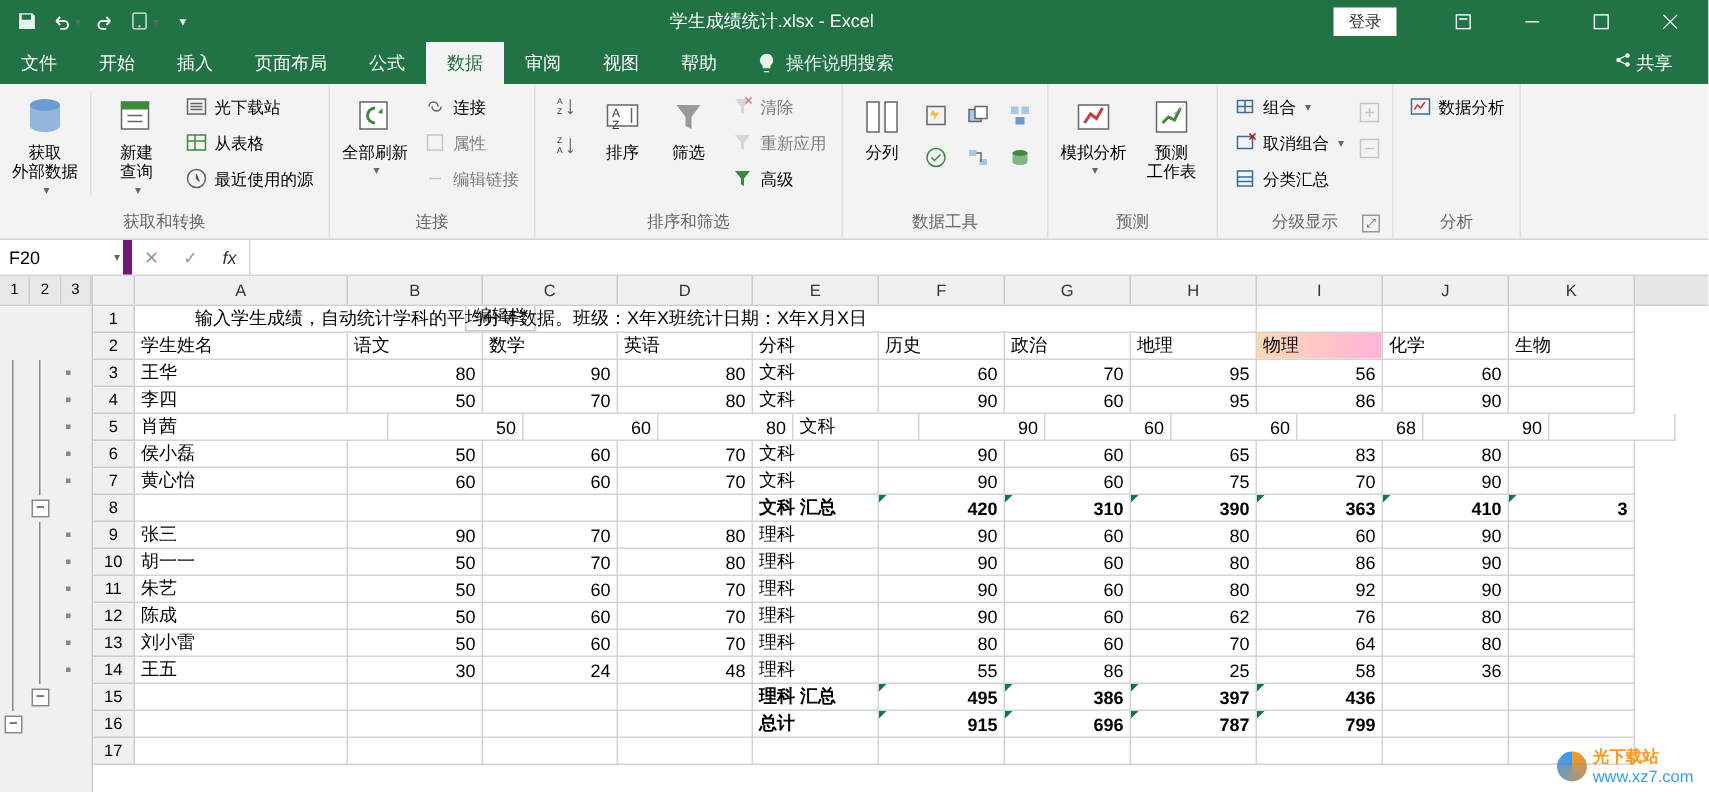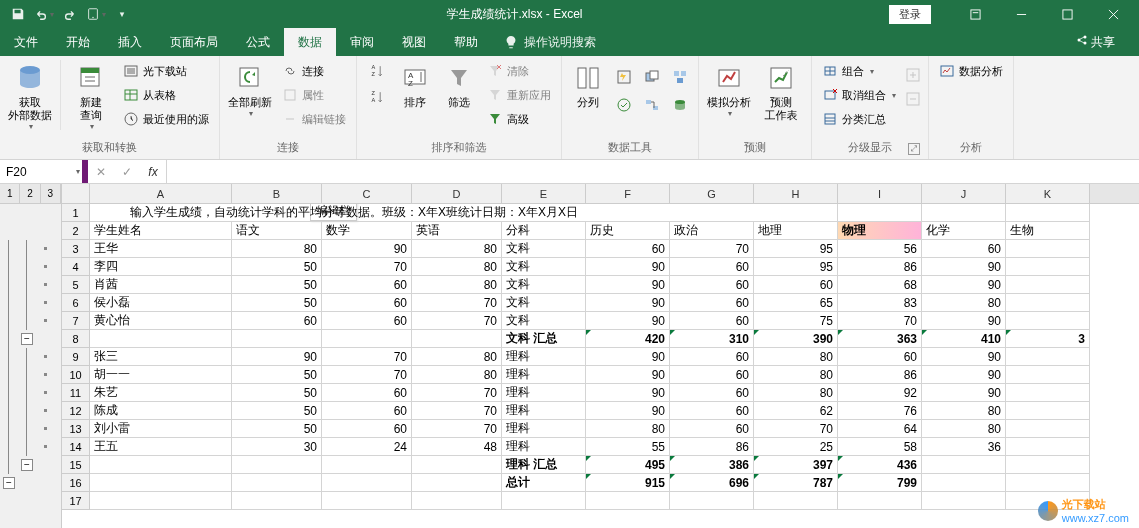--- a/index.html
+++ b/index.html
@@ -561,21 +561,21 @@
         <div class="row">
           <div class="row-header">2</div>
           <div class="cell " style="width: 142px;">学生姓名</div>
           <div class="cell " style="width: 90px;">语文</div>
           <div class="cell " style="width: 90px;">数学</div>
           <div class="cell " style="width: 90px;">英语</div>
           <div class="cell " style="width: 84px;">分科</div>
           <div class="cell " style="width: 84px;">历史</div>
           <div class="cell " style="width: 84px;">政治</div>
           <div class="cell " style="width: 84px;">地理</div>
-          <div class="cell hl" style="width: 84px; font-weight: bold;">物理</div>
+          <div class="cell hl" style="width: 84px;">物理</div>
           <div class="cell " style="width: 84px;">化学</div>
           <div class="cell " style="width: 84px;">生物</div>
         </div>
         <div class="row">
           <div class="row-header">3</div>
           <div class="cell " style="width: 142px;">王华</div>
           <div class="cell num" style="width: 90px;">80</div>
           <div class="cell num" style="width: 90px;">90</div>
           <div class="cell num" style="width: 90px;">80</div>
           <div class="cell " style="width: 84px;">文科</div>
@@ -595,21 +595,21 @@
           <div class="cell " style="width: 84px;">文科</div>
           <div class="cell num" style="width: 84px;">90</div>
           <div class="cell num" style="width: 84px;">60</div>
           <div class="cell num" style="width: 84px;">95</div>
           <div class="cell num" style="width: 84px;">86</div>
           <div class="cell num" style="width: 84px;">90</div>
           <div class="cell " style="width: 84px;"></div>
         </div>
         <div class="row">
           <div class="row-header">5</div>
-          <div class="cell " style="width: 142px; font-family: Liberation Mono, monospace;">肖茜</div>
+          <div class="cell " style="width: 169px; font-family: Liberation Mono, monospace;">肖茜</div>
           <div class="cell num" style="width: 90px;">50</div>
           <div class="cell num" style="width: 90px;">60</div>
           <div class="cell num" style="width: 90px;">80</div>
           <div class="cell " style="width: 84px;">文科</div>
           <div class="cell num" style="width: 84px;">90</div>
           <div class="cell num" style="width: 84px;">60</div>
           <div class="cell num" style="width: 84px;">60</div>
           <div class="cell num" style="width: 84px;">68</div>
           <div class="cell num" style="width: 84px;">90</div>
           <div class="cell " style="width: 84px;"></div>

